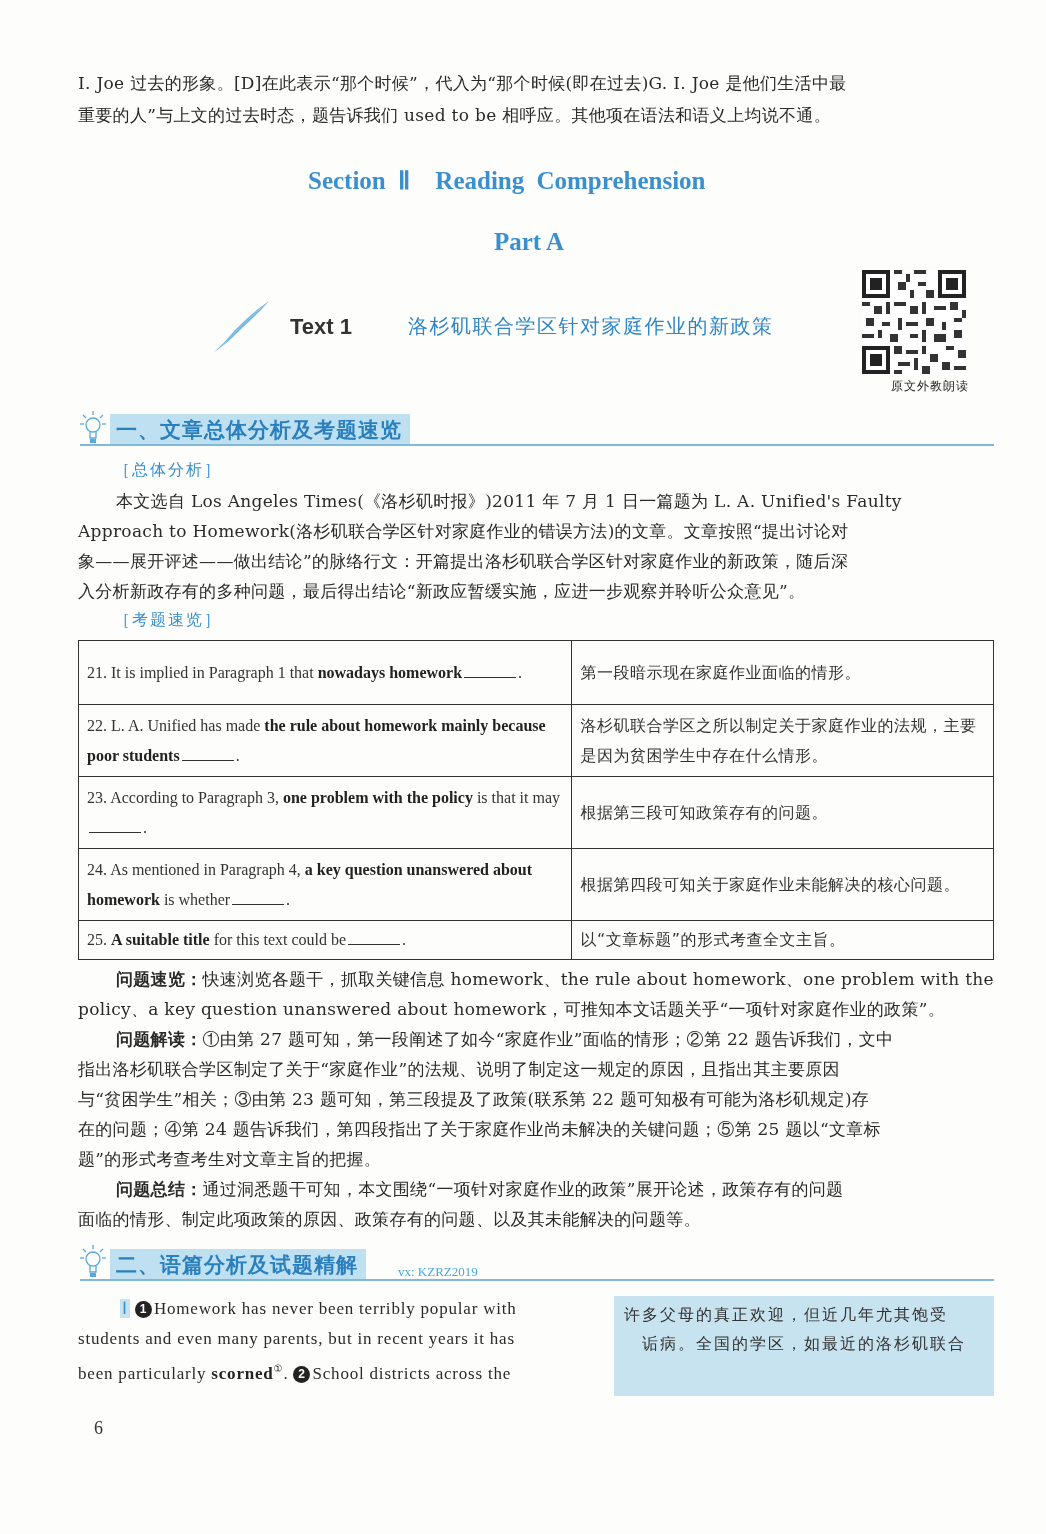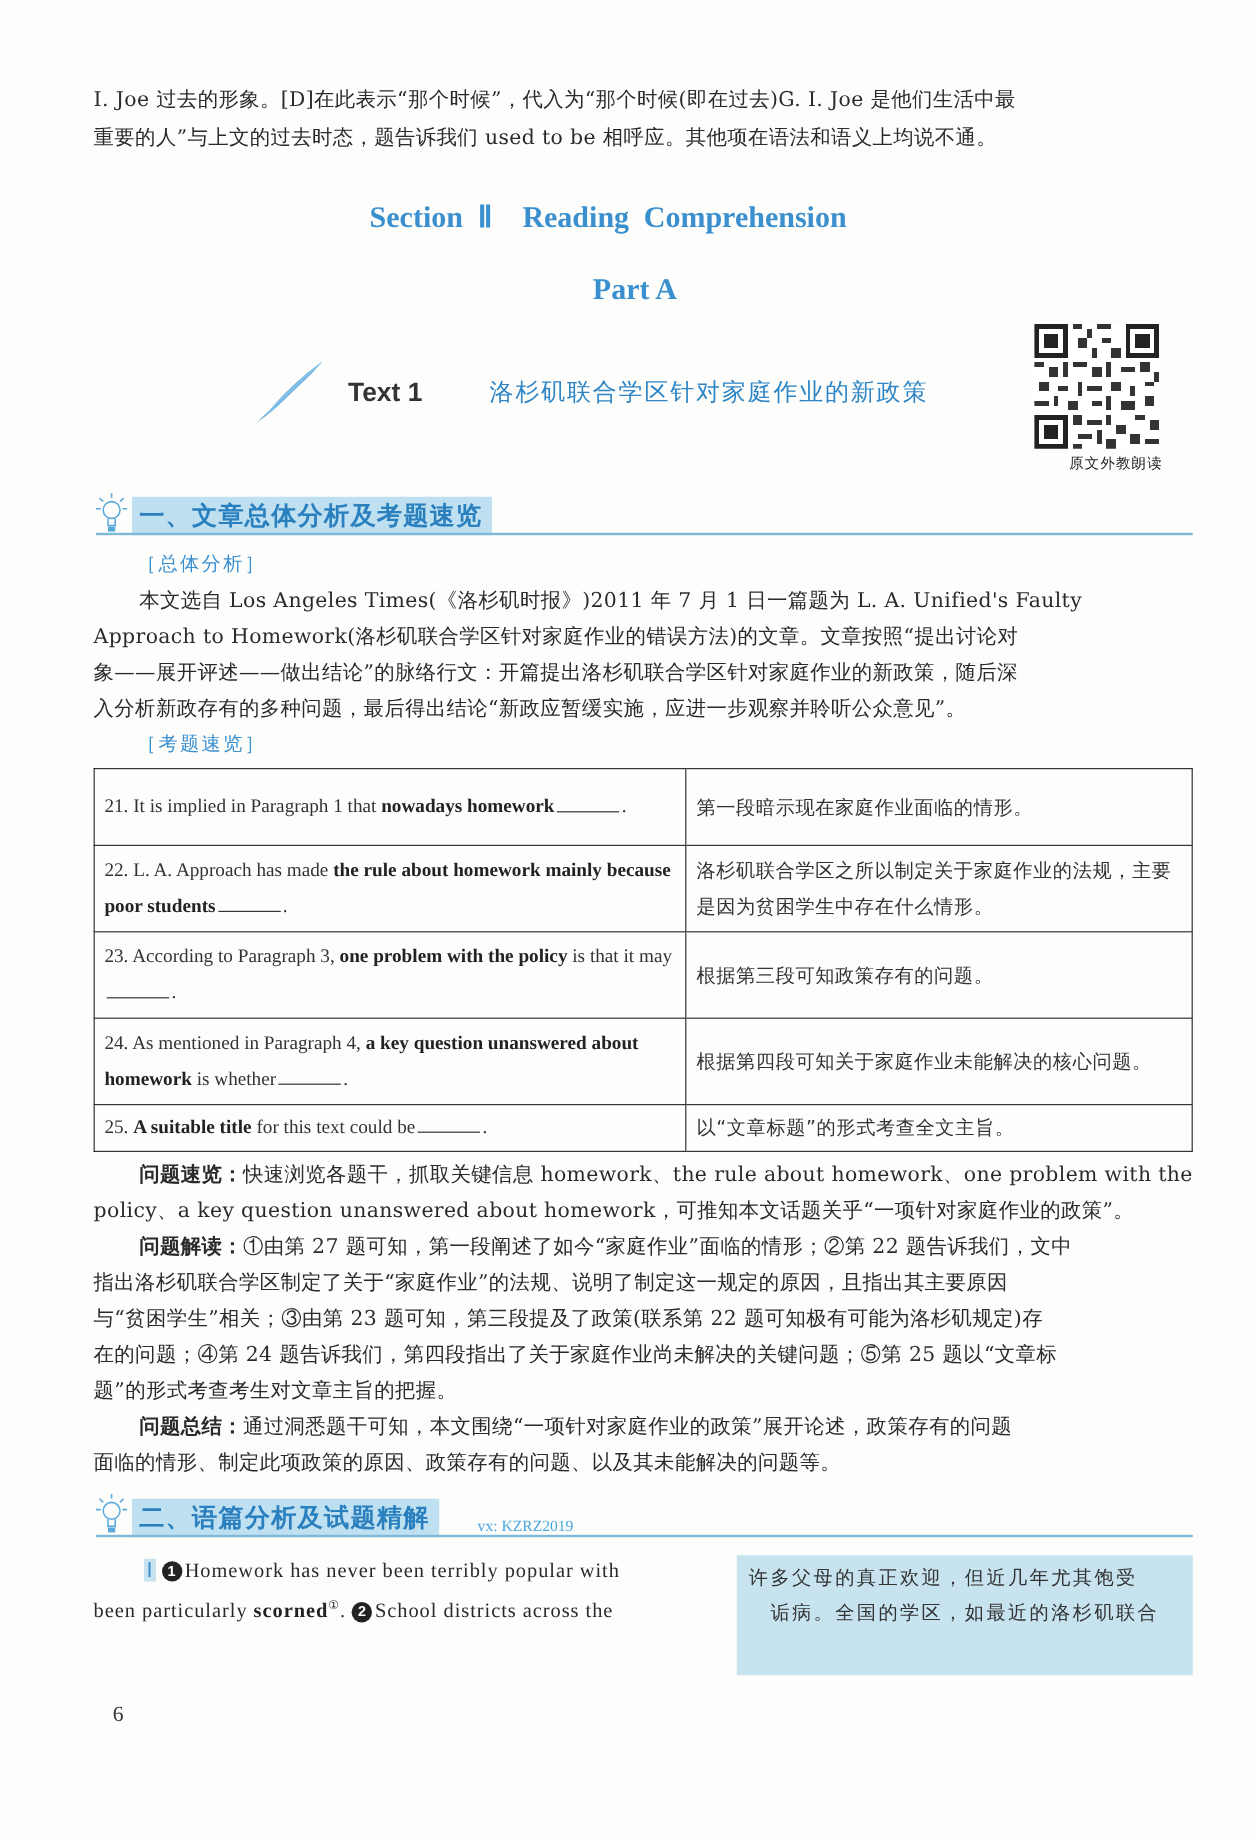--- a/index.html
+++ b/index.html
@@ -142,21 +142,21 @@
       <tr style="height:64px;">
     <td class="en">
       <span>21.</span>
       <span>It is implied in Paragraph 1 that </span><b>nowadays homework</b><span class="blank"></span><span>.</span>
     </td>
     <td class="zh">第一段暗示现在家庭作业面临的情形。</td>
   </tr>
   <tr style="height:72px;">
     <td class="en">
       <span>22.</span>
-      <span>L. A. Approach has made </span><b>the rule about homework mainly because poor students</b><span class="blank"></span><span>.</span>
+      <span>L. A. Unified has made </span><b>the rule about homework mainly because poor students</b><span class="blank"></span><span>.</span>
     </td>
     <td class="zh">洛杉矶联合学区之所以制定关于家庭作业的法规，主要是因为贫困学生中存在什么情形。</td>
   </tr>
   <tr style="height:72px;">
     <td class="en">
       <span>23.</span>
       <span>According to Paragraph 3, </span><b>one problem with the policy</b><span> is that it may</span><span class="blank"></span>.
     </td>
     <td class="zh">根据第三段可知政策存有的问题。</td>
   </tr>
@@ -213,20 +213,21 @@
   <span class="bar">二、语篇分析及试题精解</span>
 </div>
 <div class="abs watermark" style="left:398px; top:1264px;">vx: KZRZ2019</div>
 <div class="abs sec-rule" style="left:80px; top:1279px; width:914px;"></div>
 
 <div class="abs para-en" style="left:78px; top:1294px; width:516px;">
   <div style="white-space:nowrap; padding-left:42px;">
     <span class="roman-i">Ⅰ</span>
     <span class="circle">1</span><span>Homework has never been terribly popular with</span>
   </div>
+  <div style="white-space:nowrap;">students and even many parents, but in recent years it has</div>
   <div style="white-space:nowrap;">
     <span>been particularly </span><b>scorned</b><sup style="font-size:10px;">①</sup><span>. </span>
     <span class="circle">2</span><span>School districts across the</span>
   </div>
 </div>
 
 <div class="abs cn-box" style="left:614px; top:1296px; width:380px; height:100px;">
   <div style="white-space:nowrap;">许多父母的真正欢迎，但近几年尤其饱受</div>
   <div style="white-space:nowrap;text-align:center;">诟病。全国的学区，如最近的洛杉矶联合</div>
 </div>

